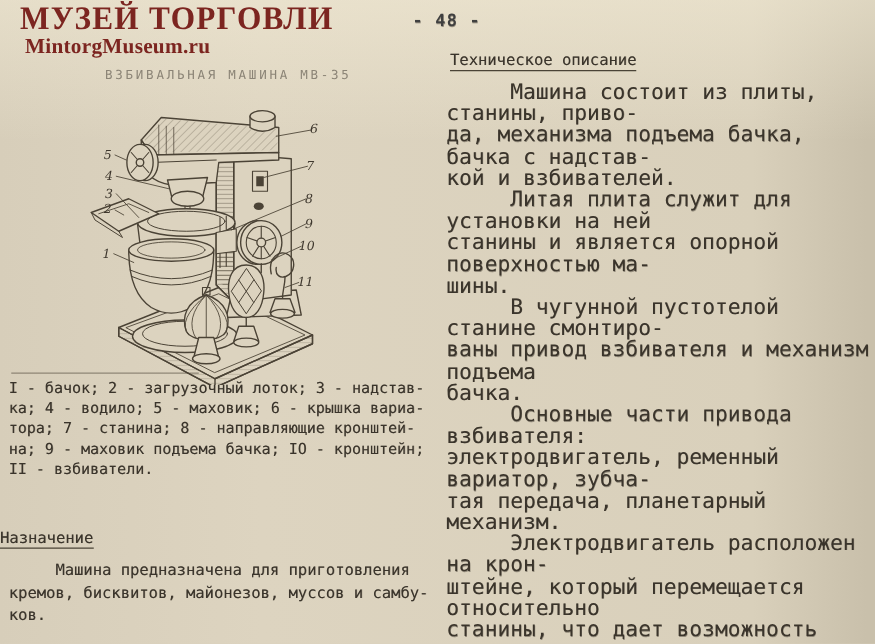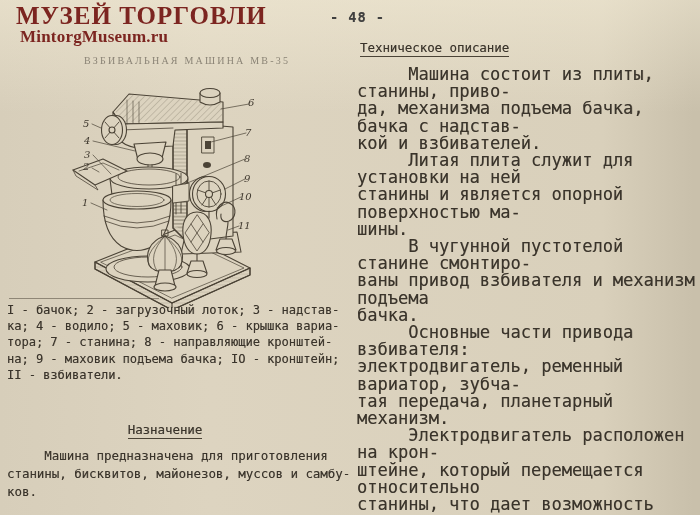--- a/index.html
+++ b/index.html
@@ -12,27 +12,27 @@
     color:#3a342b;
   }
   .page{position:absolute;inset:0;}
   .logo{position:absolute;left:16px;top:2px;color:#7c2520;line-height:1.02;
         font-family:Liberation Serif, serif;font-weight:bold;}
   .logo-title{font-size:25px;letter-spacing:1px;transform:scaleY(1.05);transform-origin:left top;}
   .logo-url{font-size:17px;letter-spacing:.2px;margin-left:4px;}
   .pagenum{position:absolute;left:330px;top:9px;font-size:13.5px;font-weight:bold;
            letter-spacing:1px;color:#404040;}
   .fig-caption{position:absolute;left:84px;top:55px;font-size:10px;letter-spacing:2.2px;
-               color:#8b8476;white-space:nowrap;font-family:Liberation Serif, serif;}
+               color:#8b8476;white-space:nowrap;}
   .figure{position:absolute;left:35px;top:78px;width:230px;height:230px;}
   .typew{white-space:pre-wrap;text-shadow:.3px .3px .4px rgba(58,52,43,.45);}
   .legend{position:absolute;left:7px;top:302px;width:350px;font-size:12px;line-height:16.2px;}
   .legend::before{content:"";position:absolute;left:2px;top:-4px;width:150px;height:1px;
                   background:rgba(70,62,50,.5);}
-  .purpose-heading{position:absolute;left:0;top:422px;width:330px;text-align:center;
+  .purpose-heading{position:absolute;left:0;top:422px;width:330px;
                    font-size:12.4px;}
   .purpose-heading span, .desc-heading span{border-bottom:1px solid #4a4336;padding-bottom:1px;
                    text-shadow:.3px .3px .4px rgba(58,52,43,.45);}
   .purpose-text{position:absolute;left:7px;top:447px;width:350px;font-size:12.4px;line-height:18px;}
   .desc-heading{position:absolute;left:360px;top:40px;width:338px;font-size:12.4px;}
   .desc-text{position:absolute;left:357px;top:66px;width:342px;font-size:17px;line-height:17.2px;}
 </style>
 </head>
 <body>
 
@@ -198,21 +198,21 @@
   <div class="legend typew">I - бачок; 2 - загрузочный лоток; 3 - надстав-
 ка; 4 - водило; 5 - маховик; 6 - крышка вариа-
 тора; 7 - станина; 8 - направляющие кронштей-
 на; 9 - маховик подъема бачка; IO - кронштейн;
 II - взбиватели.</div>
 
   <div class="purpose-heading">
     <span>Назначение</span>
   </div>
   <div class="purpose-text typew">     Машина предназначена для приготовления
-станины, бисквитов, майонезов, муссов и самбу-
+кремов, бисквитов, майонезов, муссов и самбу-
 ков.</div>
 
   <div class="desc-heading">
     <span>Техническое описание</span>
   </div>
   <div class="desc-text typew">     Машина состоит из плиты, станины, приво-
 да, механизма подъема бачка, бачка с надстав-
 кой и взбивателей.
      Литая плита служит для установки на ней
 станины и является опорной поверхностью ма-

